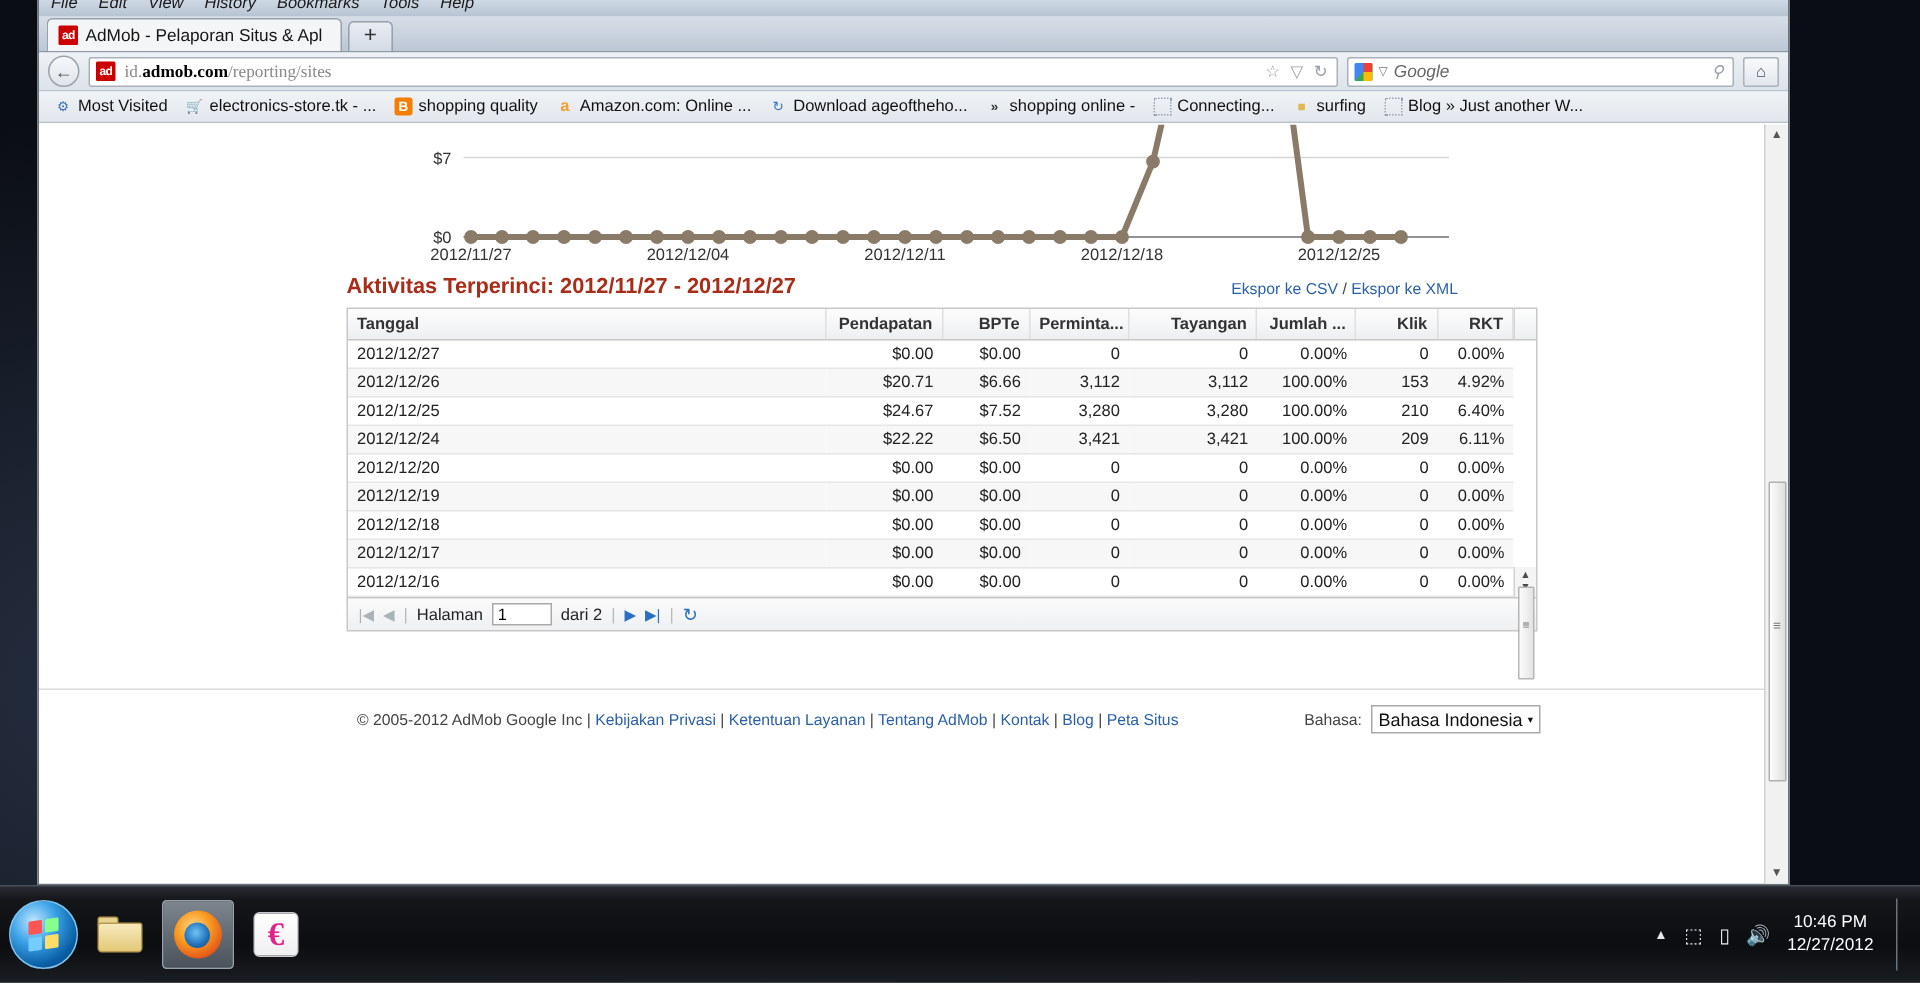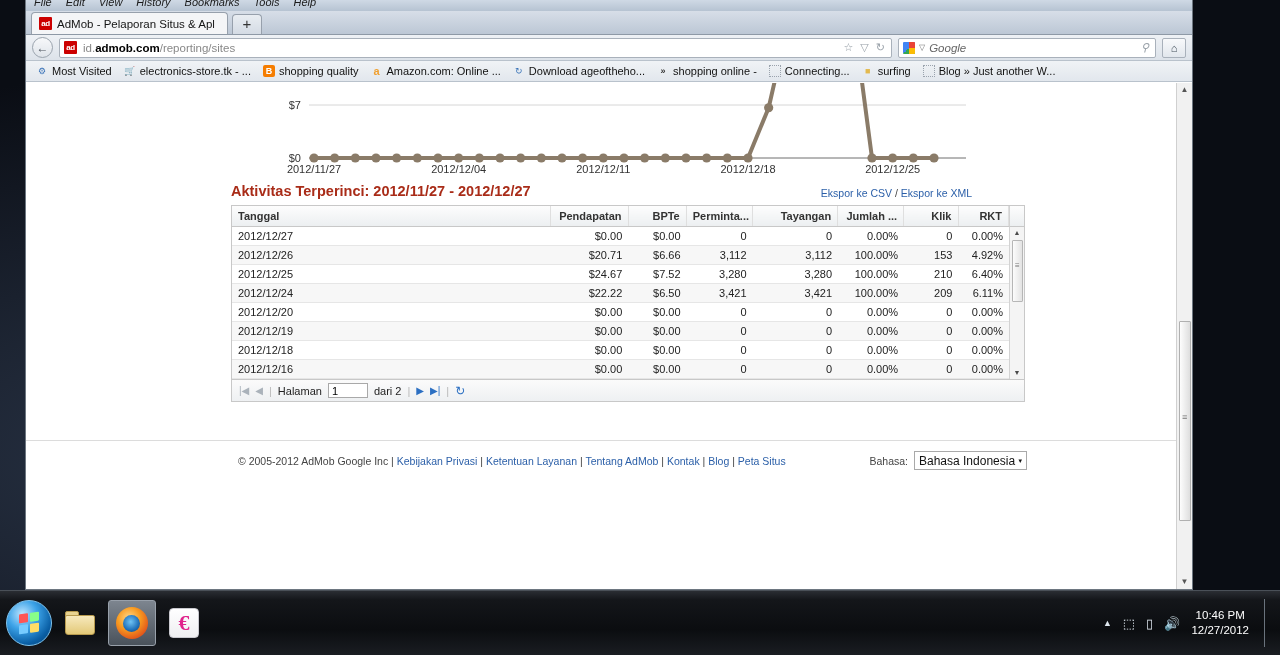--- a/index.html
+++ b/index.html
@@ -78,21 +78,21 @@
     background:linear-gradient(#f7f8fa,#dfe4ea);
     border:1px solid #9aa3ad;
     display:flex; align-items:center; justify-content:center;
     font-size:12px; color:#4a525c;
   }
   #urlbar {
     flex:1; height:20px; background:#fff; border:1px solid #a9b1bb;
     border-radius:2px; display:flex; align-items:center; gap:6px;
     padding:0 4px; font-size:11.5px; color:#888;
   }
-  #urlbar .site { color:#888; }
+  #urlbar .site { color:#888;font-family:Liberation Serif, serif; }
   #urlbar .site b { color:#000; font-weight:bold; }
   .urlicons { display:flex; align-items:center; gap:7px; margin-left:auto; padding-right:2px; }
   .urlicons span { color:#98a0a8; font-size:11px; }
   #searchbar {
     width:258px; height:20px; background:#fff; border:1px solid #a9b1bb;
     border-radius:2px; display:flex; align-items:center; gap:4px;
     padding:0 4px; font-size:11.5px; color:#666; font-style:italic;
   }
   .gicon {
     width:12px; height:12px; border-radius:1px;
@@ -160,21 +160,21 @@
     border-bottom:1px solid #c8c8c8;
     border-right:1px solid #dfdfdf;
     font-weight:bold; color:#333; padding:4px 6px; height:18px;
   }
   table.dt th.l { text-align:left; }
   table.dt th.r { text-align:right; }
   table.dt td { padding:3px 6px; border-bottom:1px solid #e6e6e6; height:18px; }
   table.dt td.l { text-align:left; }
   table.dt td.r { text-align:right; }
   table.dt tbody tr:nth-child(even) { background:#f7f7f7; }
-  .tbody-wrap { position:relative; display:flex; }
+  .tbody-wrap { position:relative; display:flex;align-items:flex-end; }
   .tbody-scroll { flex:1; overflow:hidden; }
   .vscroll {
     width:15px; background:#f4f4f4; border-left:1px solid #d3d3d3;
     display:flex; flex-direction:column; align-items:center;
     justify-content:space-between; padding:2px 0; position:relative;
   }
   .vscroll .arr { font-size:7px; color:#4a4a4a; line-height:8px; }
   .vthumb {
     position:absolute; top:13px; left:2px; width:11px; height:62px;
     background:linear-gradient(90deg,#fcfcfc,#e3e3e3);
@@ -527,20 +527,30 @@
                       <td class="l">2012/12/18</td>
                       <td class="r">$0.00</td>
                       <td class="r">$0.00</td>
                       <td class="r">0</td>
                       <td class="r">0</td>
                       <td class="r">0.00%</td>
                       <td class="r">0</td>
                       <td class="r">0.00%</td>
                     </tr>
                     <tr>
+                      <td class="l">2012/12/17</td>
+                      <td class="r">$0.00</td>
+                      <td class="r">$0.00</td>
+                      <td class="r">0</td>
+                      <td class="r">0</td>
+                      <td class="r">0.00%</td>
+                      <td class="r">0</td>
+                      <td class="r">0.00%</td>
+                    </tr>
+                    <tr>
                       <td class="l">2012/12/16</td>
                       <td class="r">$0.00</td>
                       <td class="r">$0.00</td>
                       <td class="r">0</td>
                       <td class="r">0</td>
                       <td class="r">0.00%</td>
                       <td class="r">0</td>
                       <td class="r">0.00%</td>
                     </tr>
                   </tbody>

